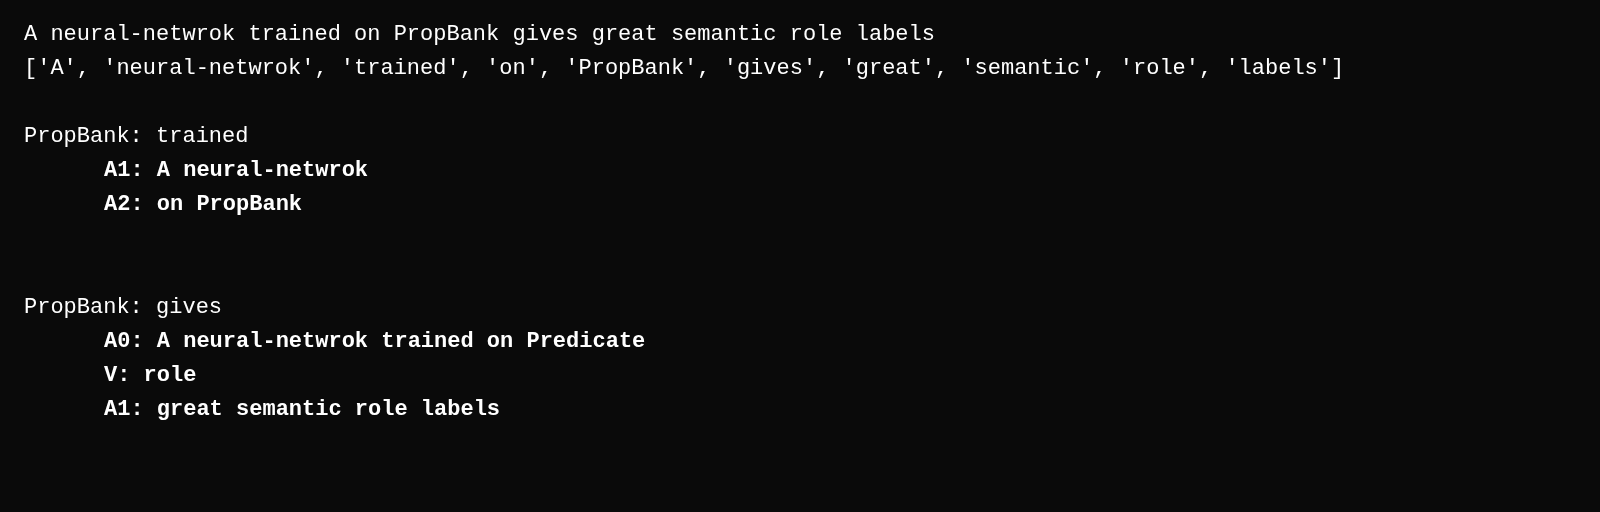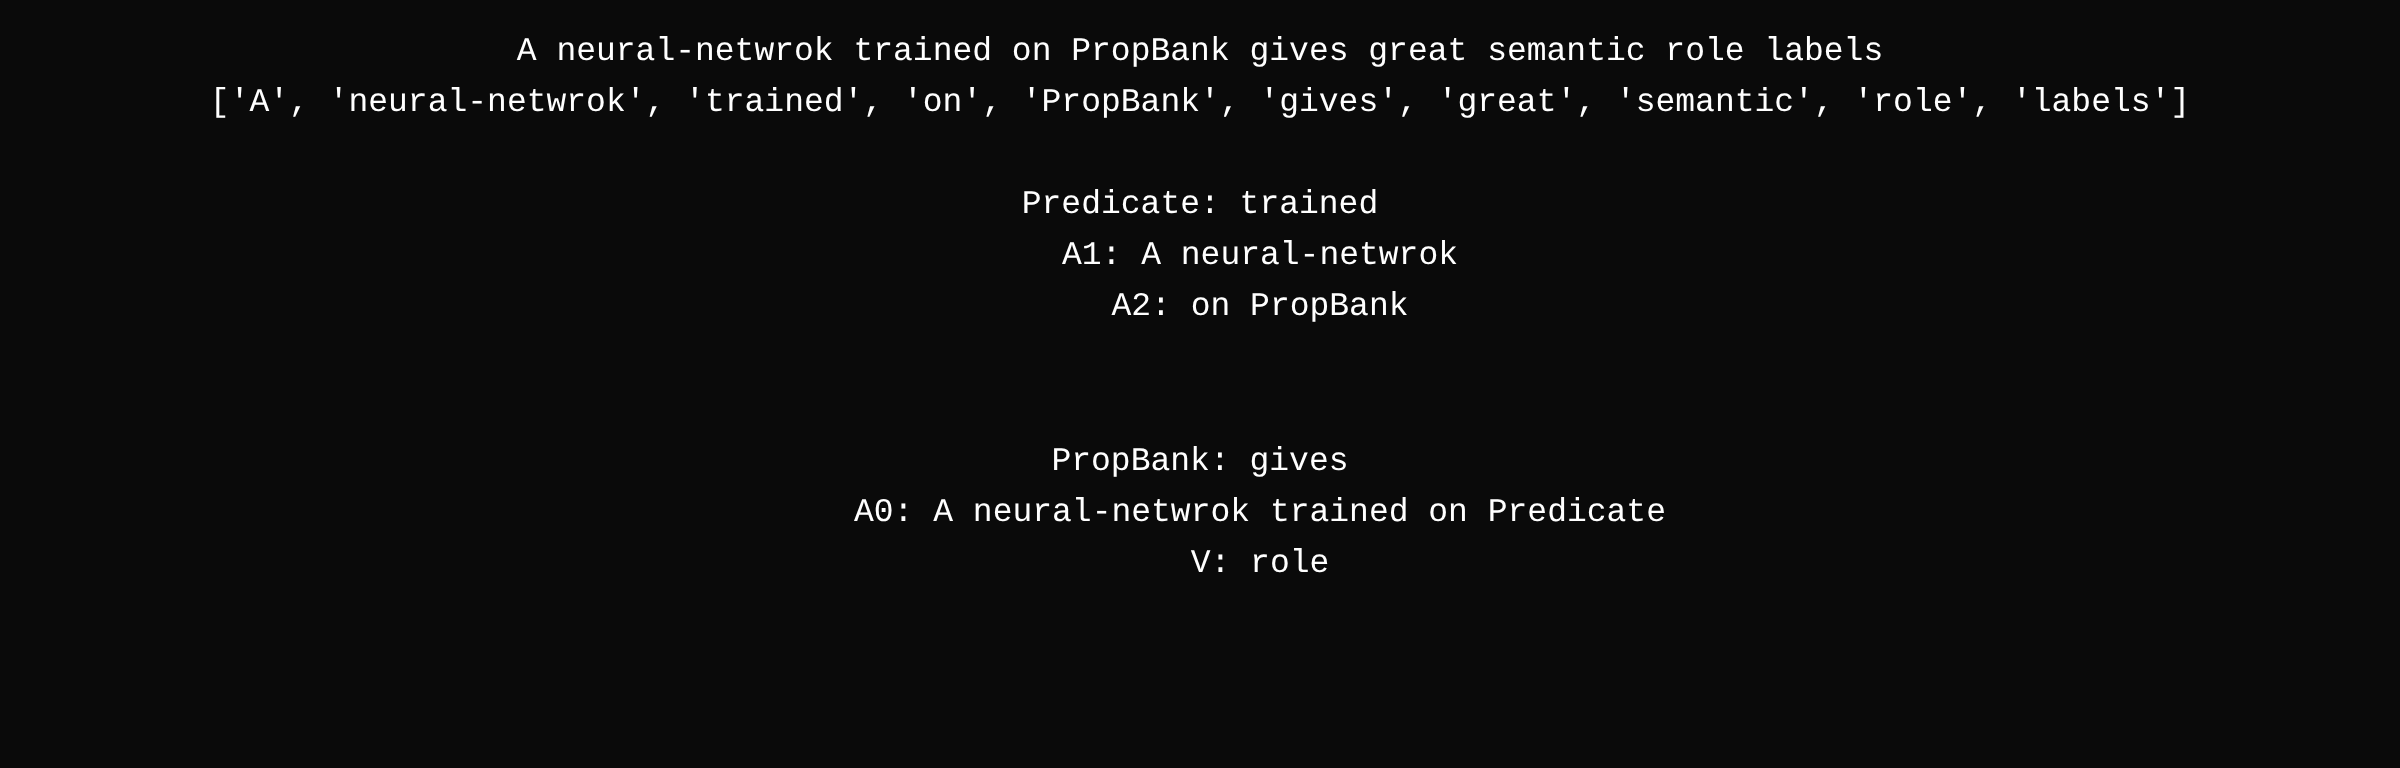--- a/index.html
+++ b/index.html
@@ -15,43 +15,44 @@
       font-size: 22px;
       line-height: 1.55;
       width: 1600px;
       height: 512px;
       overflow: hidden;
       padding: 18px 24px;
     }
 
     .line {
       white-space: pre;
-      text-align: center;
     }
 
     .blank {
       height: 1.55em;
     }
 
     .indent {
       padding-left: 80px;
+      font-weight: bold;
     }
   </style>
 </head>
 <body>
 
 <div>
   <div class="line">A neural-netwrok trained on PropBank gives great semantic role labels</div>
   <div class="line">['A', 'neural-netwrok', 'trained', 'on', 'PropBank', 'gives', 'great', 'semantic', 'role', 'labels']</div>
 
   <div class="blank"></div>
 
-  <div class="line">Predicate: trained</div>
+  <div class="line">PropBank: trained</div>
   <div class="line indent">A1: A neural-netwrok</div>
   <div class="line indent">A2: on PropBank</div>
 
   <div class="blank"></div>
   <div class="blank"></div>
 
   <div class="line">PropBank: gives</div>
   <div class="line indent">A0: A neural-netwrok trained on Predicate</div>
   <div class="line indent">V: role</div>
+  <div class="line indent">A1: great semantic role labels</div>
 </div>
 
 </body></html>

